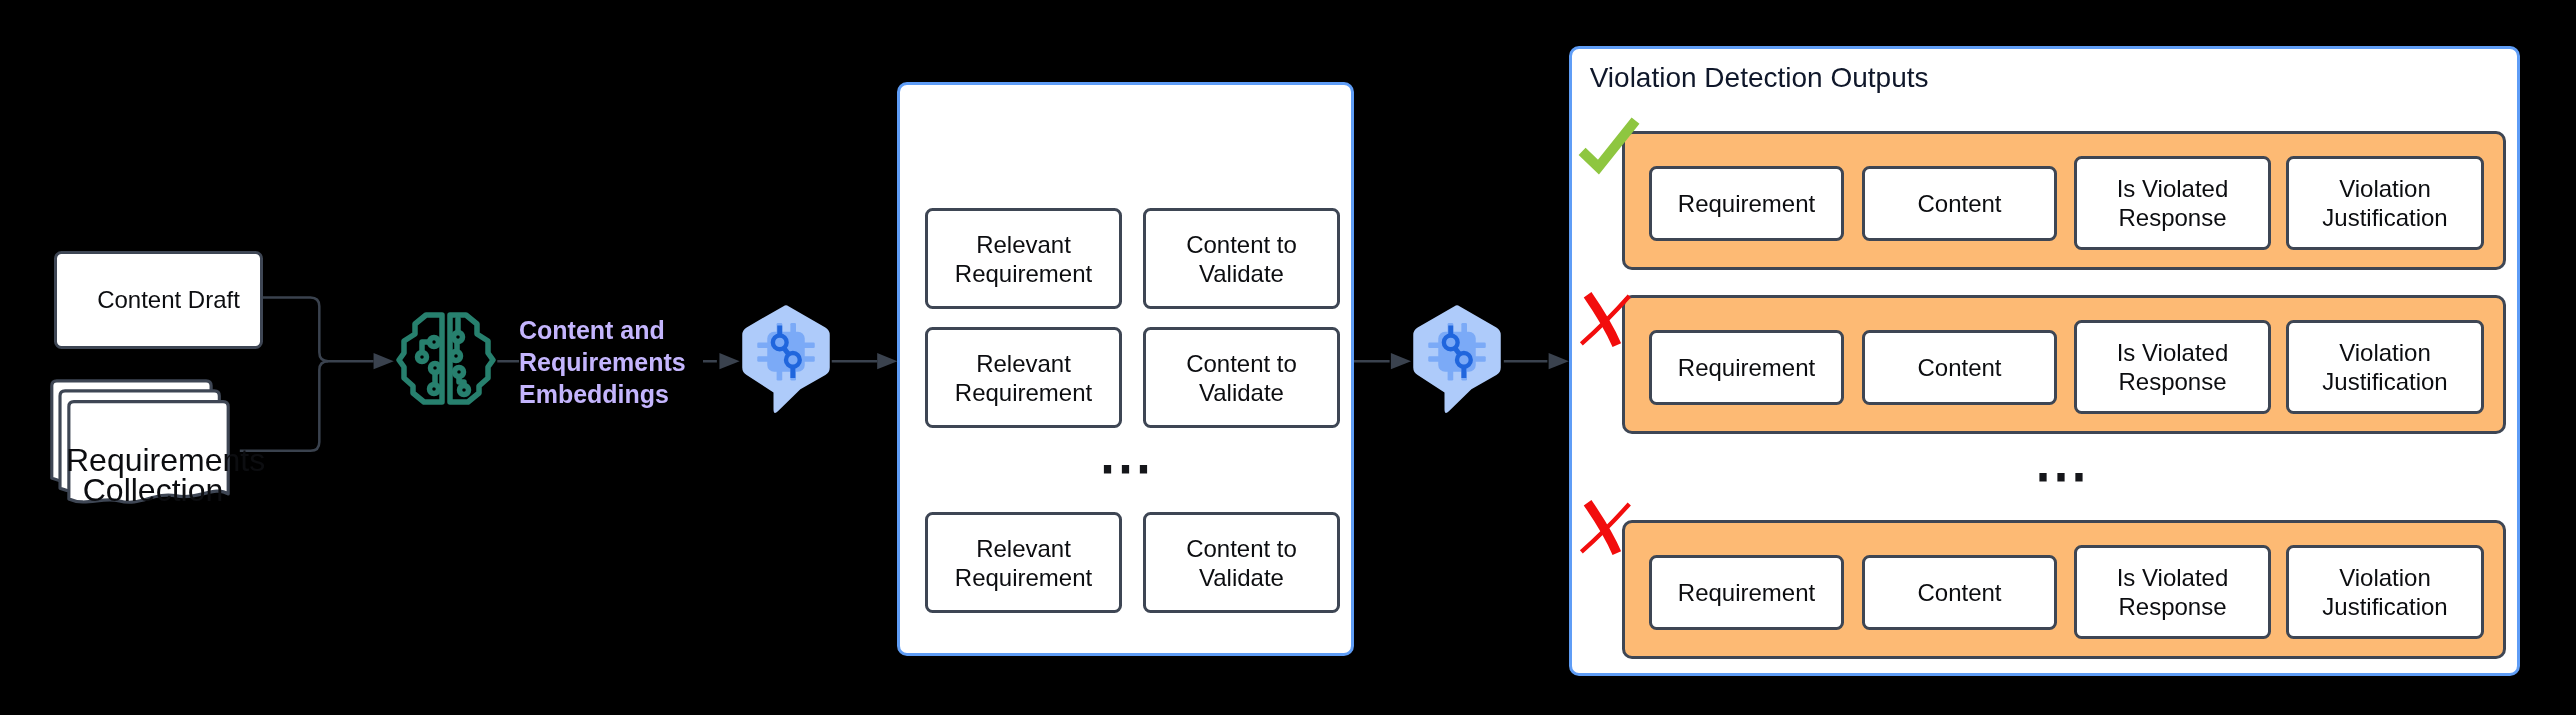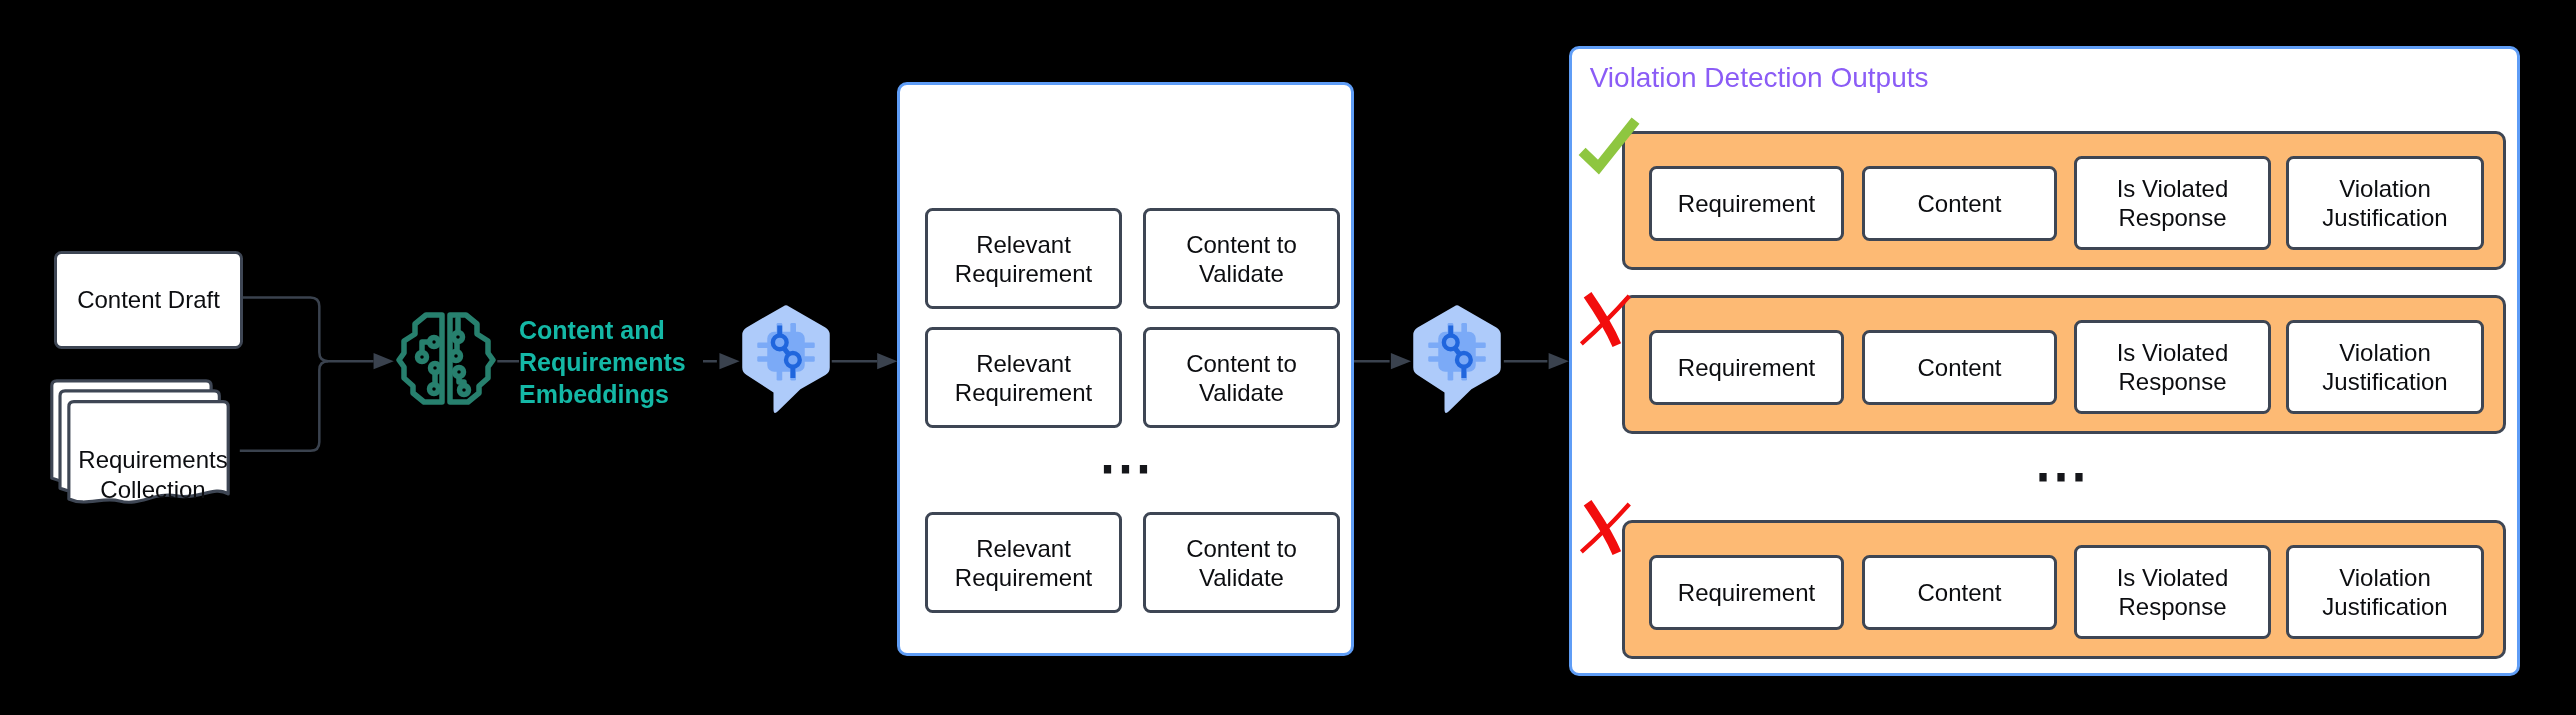--- a/index.html
+++ b/index.html
@@ -7,30 +7,30 @@
          font-family:"Liberation Sans",sans-serif;color:#0C0D10;}
   .abs{position:absolute;}
   svg{display:block;}
 
   
   #connectors{position:absolute;left:0;top:0;z-index:1;}
 
   
   .node-box{position:absolute;background:#fff;border:3.2px solid #3E4654;border-radius:7.6px;
             display:flex;align-items:center;justify-content:center;text-align:center;
-            font-size:24px;line-height:30px;z-index:2;}
-  .stack-label{position:absolute;z-index:3;text-align:center;font-size:24px;line-height:30px;}
-
-  
-  .caption{position:absolute;z-index:3;background:#000;color:#14b8a6;font-weight:bold;
+            font-size:24px;line-height:30px;z-index:2;padding-left:20px;}
+  .stack-label{position:absolute;z-index:3;text-align:center;font-size:32px;line-height:30px;}
+
+  
+  .caption{position:absolute;z-index:3;background:#000;color:#c4b5fd;font-weight:bold;
            font-size:25px;line-height:32px;}
 
   
   .panel{position:absolute;background:#fff;border:3.2px solid #5F9DF6;border-radius:10px;z-index:2;}
-  .panel-title{position:absolute;font-size:28px;line-height:36px;color:#8b5cf6;}
+  .panel-title{position:absolute;font-size:28px;line-height:36px;color:#0f172a;}
   .cell{position:absolute;background:#fff;border:3.2px solid #3E4654;border-radius:7.6px;
         display:flex;align-items:center;justify-content:center;text-align:center;
         font-size:24px;line-height:29px;}
   .group{position:absolute;background:#fdba74;border:3.2px solid #3E4654;border-radius:10px;}
   .dots{position:absolute;text-align:center;font-size:54px;line-height:44px;font-weight:bold;color:#15161A;}
   .status{position:absolute;z-index:4;}
   .icon{position:absolute;z-index:2;}
 </style>
 </head>
 <body>

